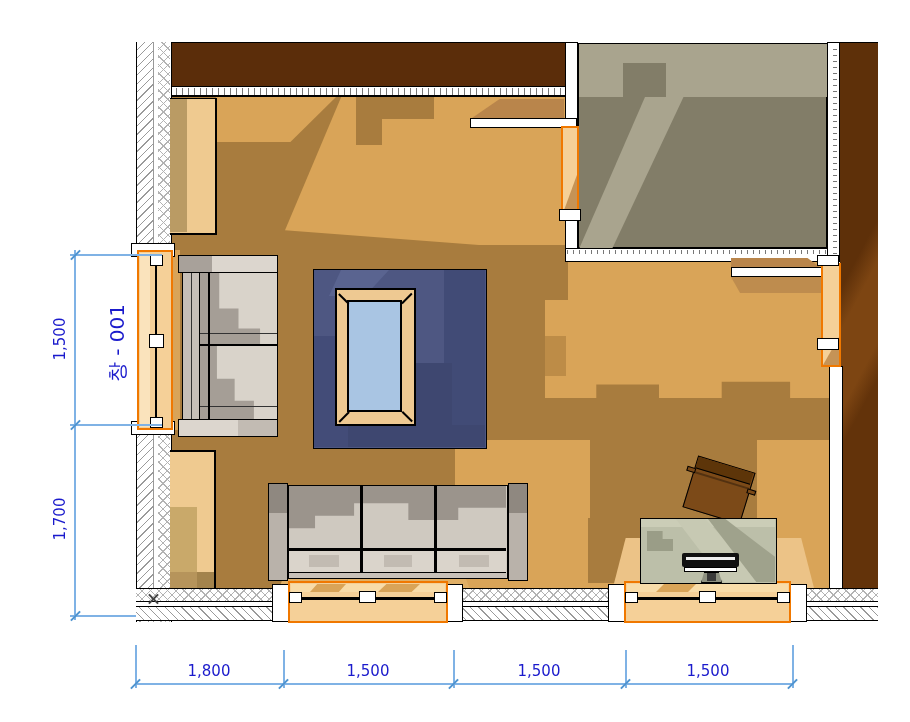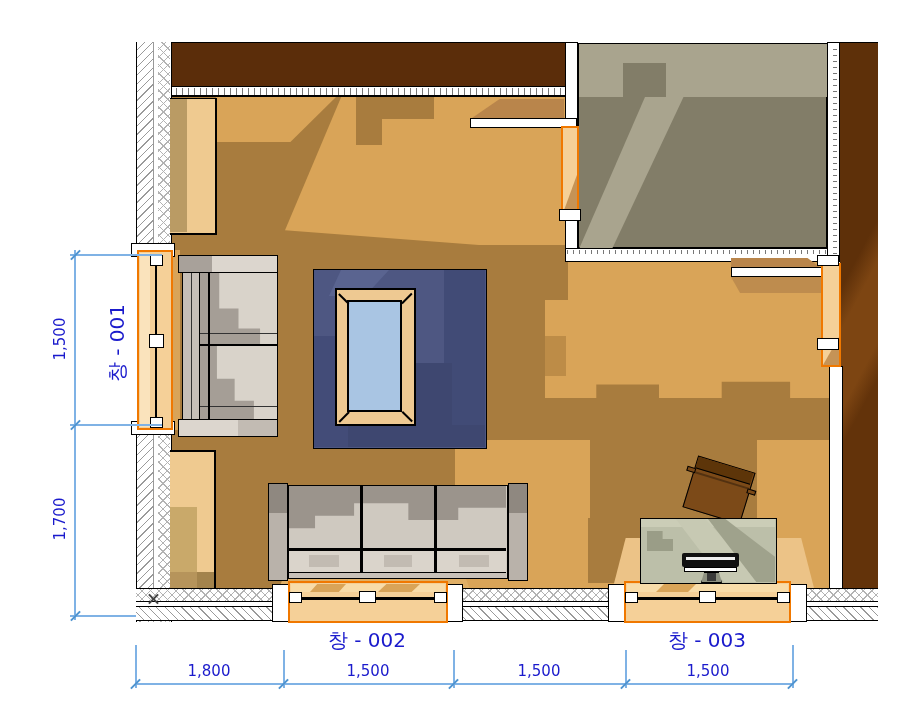--- a/index.html
+++ b/index.html
@@ -260,16 +260,14 @@
   <div class="abs tick" style="left:277px;top:683px;"></div>
   <div class="abs tick" style="left:447px;top:683px;"></div>
   <div class="abs tick" style="left:619px;top:683px;"></div>
   <div class="abs tick" style="left:786px;top:683px;"></div>
 
   <div class="abs dimtext" style="left:159px;top:662px;width:100px;">1,800</div>
   <div class="abs dimtext" style="left:318px;top:662px;width:100px;">1,500</div>
   <div class="abs dimtext" style="left:489px;top:662px;width:100px;">1,500</div>
   <div class="abs dimtext" style="left:658px;top:662px;width:100px;">1,500</div>
 
-  <div class="abs lbltext" style="left:292px;top:629px;width:150px;">창 - 002</div>
-  <div class="abs lbltext" style="left:632px;top:629px;width:150px;">창 - 003</div>
 
 </div>
 
 </body></html>

